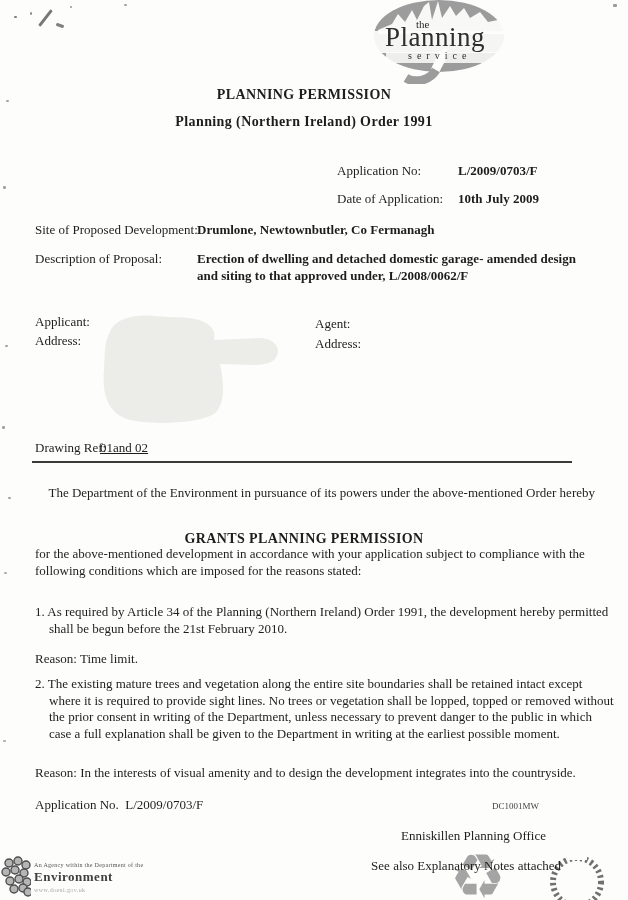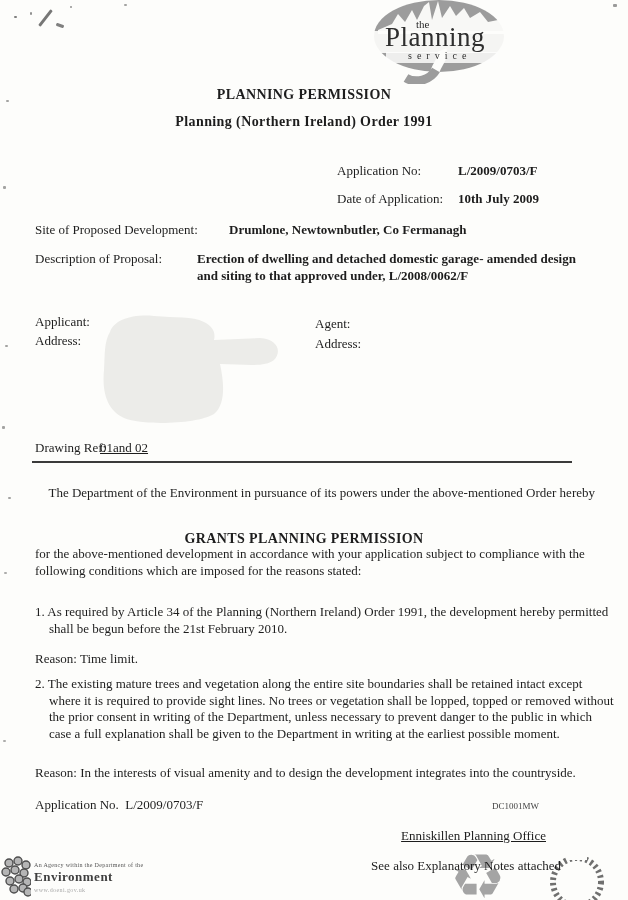--- a/index.html
+++ b/index.html
@@ -70,21 +70,21 @@
 
   <div class="abs center title b" style="top:86px;left:-10px;">PLANNING PERMISSION</div>
   <div class="abs center title b" style="top:113px;left:-10px;">Planning (Northern Ireland) Order 1991</div>
 
   <div class="abs" style="left:337px;top:163px;">Application No:</div>
   <div class="abs b" style="left:458px;top:163px;">L/2009/0703/F</div>
   <div class="abs" style="left:337px;top:191px;">Date of Application:</div>
   <div class="abs b" style="left:458px;top:191px;">10th July 2009</div>
 
   <div class="abs label-col" style="left:35px;top:222px;">Site of Proposed Development:</div>
-  <div class="abs b value-col" style="left:197px;top:222px;margin-left:32px;">Drumlone, Newtownbutler, Co Fermanagh</div>
+  <div class="abs b value-col" style="left:197px;top:222px;">Drumlone, Newtownbutler, Co Fermanagh</div>
   <div class="abs label-col" style="left:35px;top:251px;">Description of Proposal:</div>
   <div class="abs b value-col" style="left:197px;top:251px;width:390px;">Erection of dwelling and detached domestic garage- amended design and siting to that approved under, L/2008/0062/F</div>
 
   <div class="abs" style="left:35px;top:314px;">Applicant:</div>
   <div class="abs" style="left:35px;top:333px;">Address:</div>
   <div class="abs" style="left:315px;top:316px;">Agent:</div>
   <div class="abs" style="left:315px;top:336px;">Address:</div>
 
   <svg class="abs" style="left:92px;top:312px;" width="195" height="115">
     <path class="redaction" d="M18,20 C22,8 40,2 62,4 C84,6 100,4 112,10 C120,14 124,20 122,28 L168,26 C186,27 190,40 182,48 C172,56 150,52 128,52 C132,70 134,92 122,102 C106,112 52,114 32,106 C14,98 10,78 12,58 C13,42 12,30 18,20 Z"></path>
@@ -106,21 +106,21 @@
 
   <div class="abs para hang" style="left:35px;top:676px;width:568px;">2. The existing mature trees and vegetation along the entire site boundaries shall be retained intact except where it is required to provide sight lines. No trees or vegetation shall be lopped, topped or removed without the prior consent in writing of the Department, unless necessary to prevent danger to the public in which case a full explanation shall be given to the Department in writing at the earliest possible moment.</div>
   <div class="abs hang28" style="left:35px;top:765px;width:548px;">Reason: In the interests of visual amenity and to design the development integrates into the countryside.</div>
 
   <div class="abs" style="left:35px;top:797px;">
     <span>Application No.</span>&nbsp;
     <span>L/2009/0703/F</span>
   </div>
   <div class="abs small" style="left:492px;top:801px;">DC1001MW</div>
 
-  <div class="abs office-line" style="top:828px;right:82px;text-decoration:underline;">Enniskillen Planning Office</div>
+  <div class="abs office-line" style="top:828px;right:82px;">Enniskillen Planning Office</div>
 
   <div class="abs recycle" style="left:450px;top:846px;z-index:1;">♻</div>
   <div class="abs office-line" style="top:858px;right:67px;z-index:2;">See also Explanatory Notes attached</div>
 
   <svg class="abs" style="left:546px;top:850px;" width="64" height="50">
     <circle cx="31" cy="32" r="24" fill="none" stroke="#4c4c4c" stroke-width="6" stroke-dasharray="2.5 3" opacity=".8"></circle>
     <circle cx="31" cy="32" r="17" fill="none" stroke="#fdfdfb" stroke-width="7"></circle>
     <rect x="21" y="2" width="20" height="8" fill="#fdfdfb"></rect>
   </svg>
 

